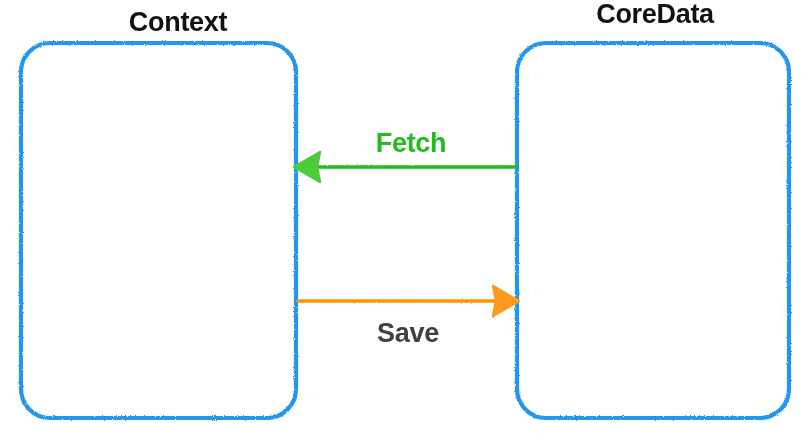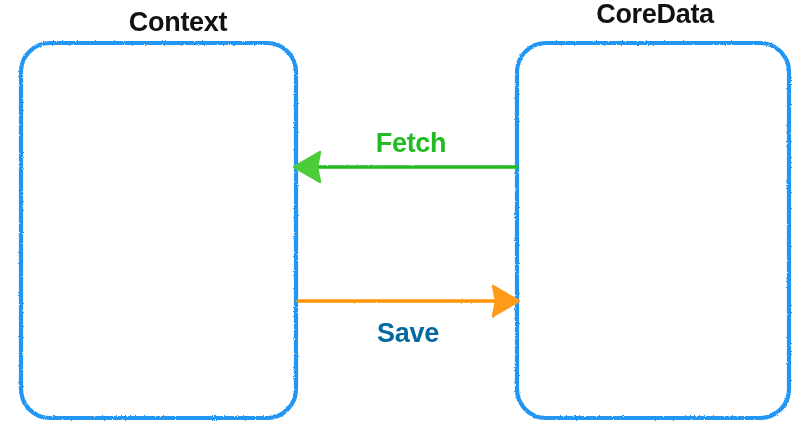--- a/index.html
+++ b/index.html
@@ -83,15 +83,15 @@
       <polygon points="519,301 493,286 496,301 493,316" fill="#ff9a1a" stroke="#ff9a1a" stroke-width="2.5" stroke-linejoin="round"></polygon>
     </g>
   </svg>
 
   <div class="node-title" style="left:158px; top:22px;margin-left:20px;">Context</div>
 
   <div class="node-title" style="left:655px; top:14px;">CoreData</div>
 
   <div class="edge-label" style="left:411px; top:143px; color:#22bb22;text-align:right;">Fetch</div>
 
-  <div class="edge-label" style="left:408px; top:333px; color:#0369a1;">Save</div>
+  <div class="edge-label" style="left:408px; top:333px; color:#404040;">Save</div>
 
 </div>
 
 </body></html>

